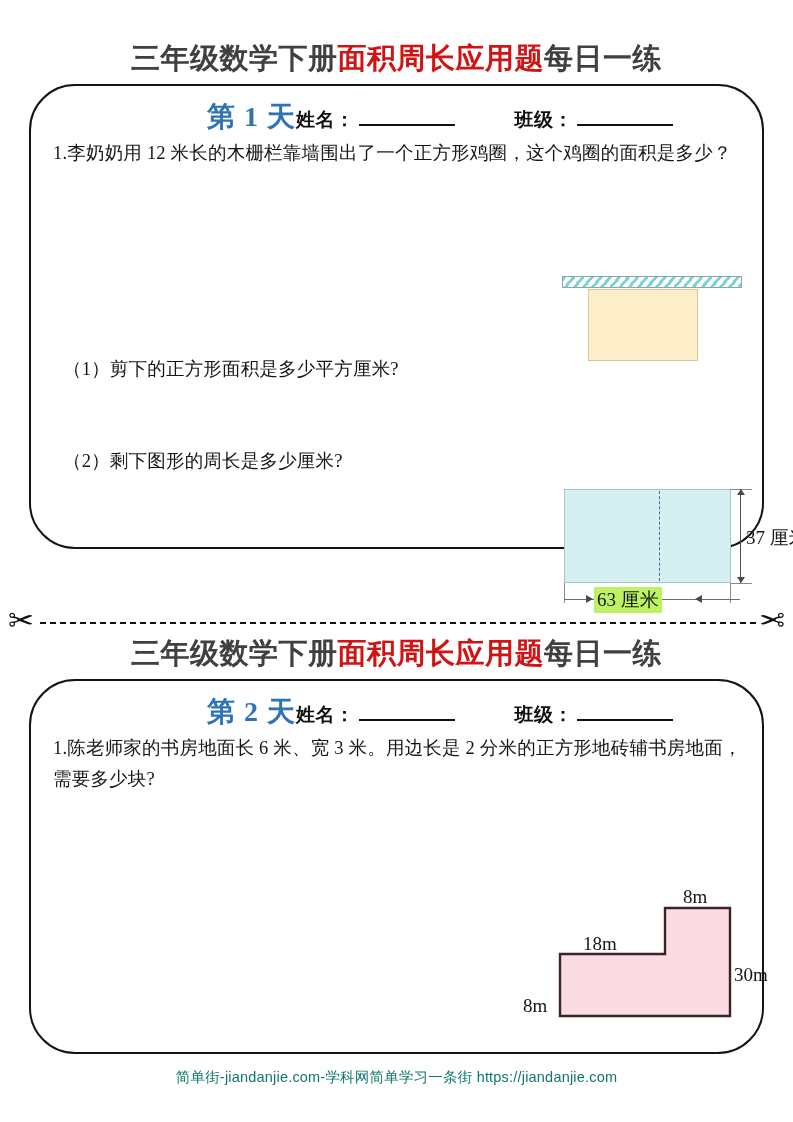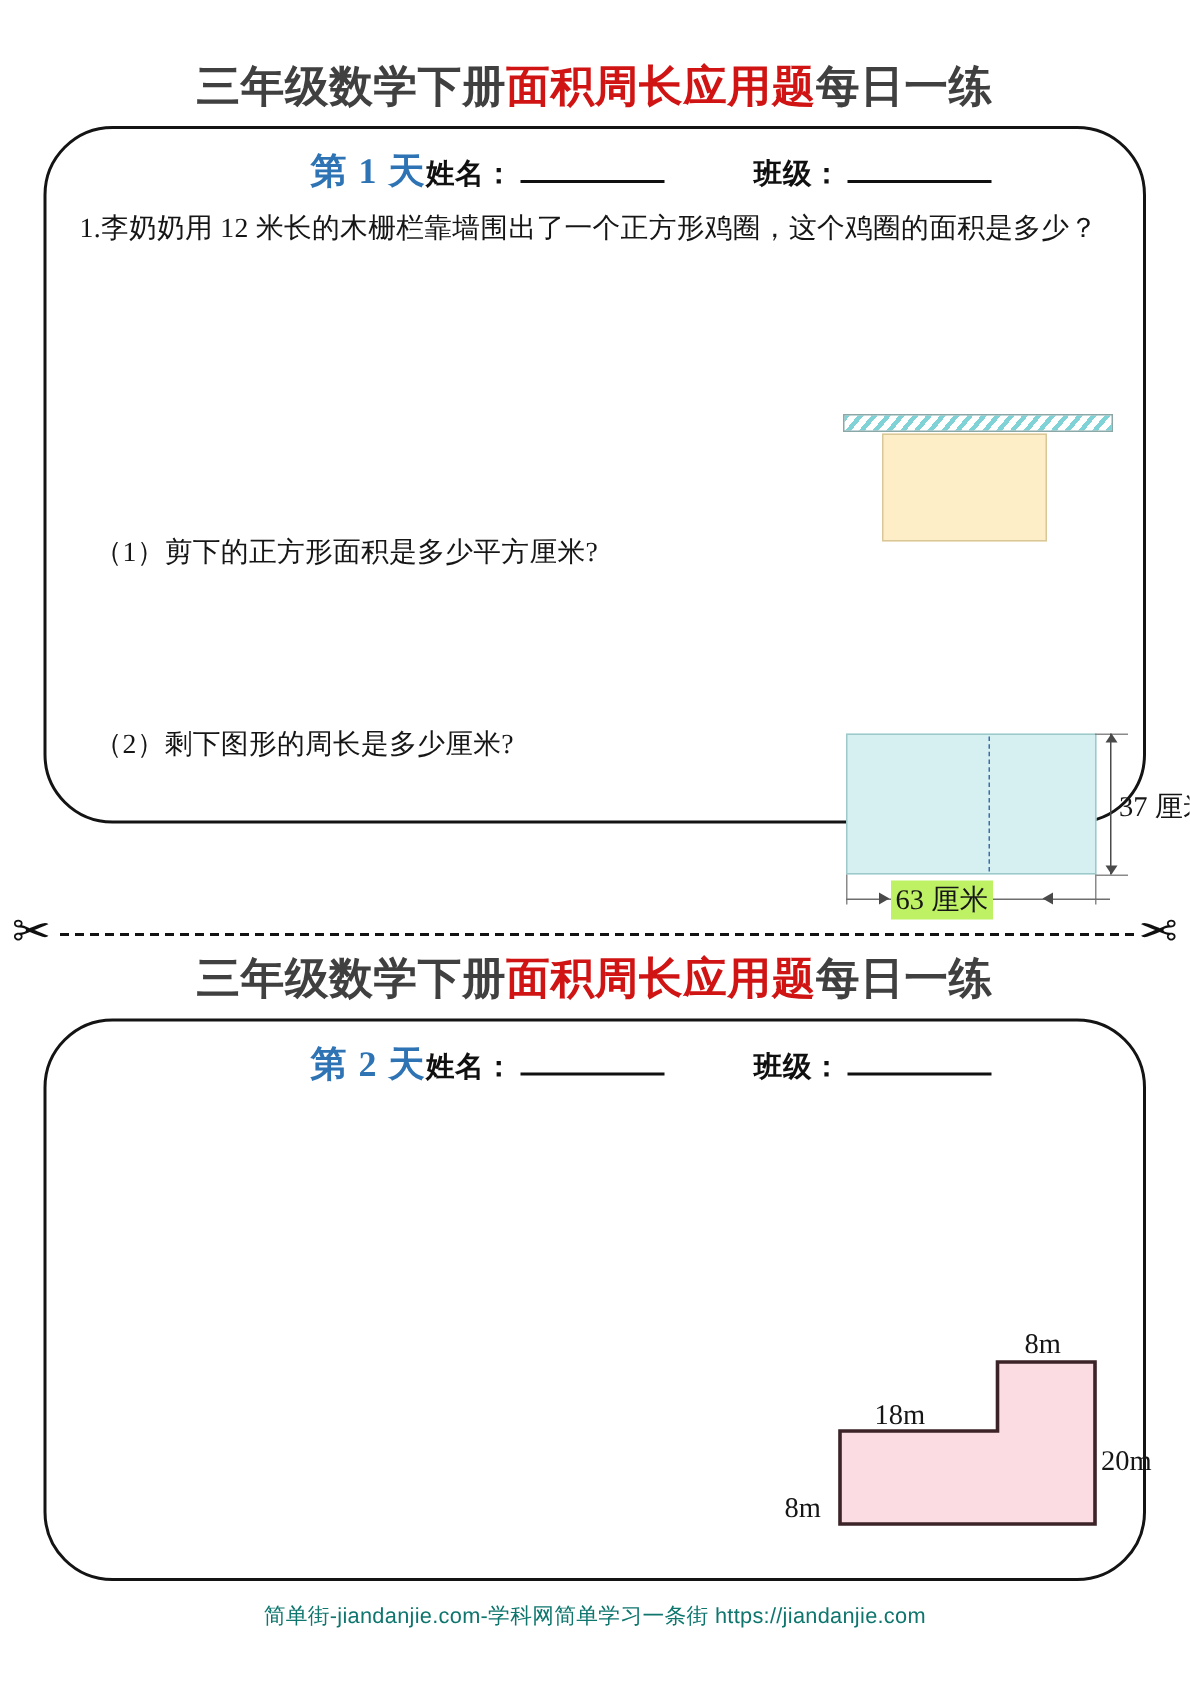--- a/index.html
+++ b/index.html
@@ -63,21 +63,21 @@
     width: 735px;
     display: flex;
     align-items: baseline;
     font-size: 19px;
     font-weight: bold;
     white-space: nowrap;
   }
   .meta-day {
     color: #2e74b5;
     margin-left: 176px;
-    font-size: 24px;
+    font-size: 28px;
     letter-spacing: 1px;
   }
   .meta-label {
     color: #101010;
     letter-spacing: 0.5px;
   }
   .meta-label.class-label { margin-left: 60px; }
   .meta-blank {
     display: inline-block;
     width: 96px;
@@ -323,21 +323,21 @@
       <div class="q q-indent" style="left:22px; top:52px; width:700px;">1.李奶奶用 12 米长的木栅栏靠墙围出了一个正方形鸡圈，这个鸡圈的面积是多少？</div>
 
       <div class="coop">
         <div class="coop-wall"></div>
         <div class="coop-square"></div>
       </div>
 
 
       <div class="q q-sub" style="left:32px; top:268px; width:690px;">（1）剪下的正方形面积是多少平方厘米?</div>
 
-      <div class="q q-sub" style="left:32px; top:360px; width:690px;margin-top:36px;">（2）剩下图形的周长是多少厘米?</div>
+      <div class="q q-sub" style="left:32px; top:360px; width:690px;">（2）剩下图形的周长是多少厘米?</div>
 
       <div class="card-fig">
         <div class="card-rect"></div>
         <div class="card-dash"></div>
         <div class="dim-v-tick-top"></div>
         <div class="dim-v-tick-bot"></div>
         <div class="dim-v"></div>
         <div class="dim-label-v">37 厘米</div>
         <div class="dim-v-edge"></div>
         <div class="dim-v-edge2"></div>
@@ -365,31 +365,32 @@
     <div class="sheet-box">
 
       <div class="meta-row">
         <span class="meta-day">第 2 天</span>
         <span class="meta-label">姓名：</span>
         <span class="meta-blank"></span>
         <span class="meta-label class-label">班级：</span>
         <span class="meta-blank"></span>
       </div>
 
+      <div class="q q-indent" style="left:22px; top:52px; width:700px;">1.陈老师家的书房地面长 6 米、宽 3 米。用边长是 2 分米的正方形地砖辅书房地面，需要多少块?</div>
 
 
     </div>
 
     <div class="pond-fig" style="left:525px; top:253px;">
       <svg class="pond-svg" width="250" height="150" viewBox="0 0 250 150" xmlns="http://www.w3.org/2000/svg">
         <polygon points="140,22 205,22 205,130 35,130 35,68 140,68" fill="#fadce2" stroke="#3b2327" stroke-width="2.4" stroke-linejoin="miter"></polygon>
       </svg>
       <span class="pond-label pond-label-top">8m</span>
       <span class="pond-label pond-label-18">18m</span>
-      <span class="pond-label pond-label-20">20m</span>
+      <span class="pond-label pond-label-20">30m</span>
       <span class="pond-label pond-label-8left">8m</span>
     </div>
 
   </div>
 
   <div class="footer">简单街-jiandanjie.com-学科网简单学习一条街 https://jiandanjie.com</div>
 
 </div>
 
 </body></html>

